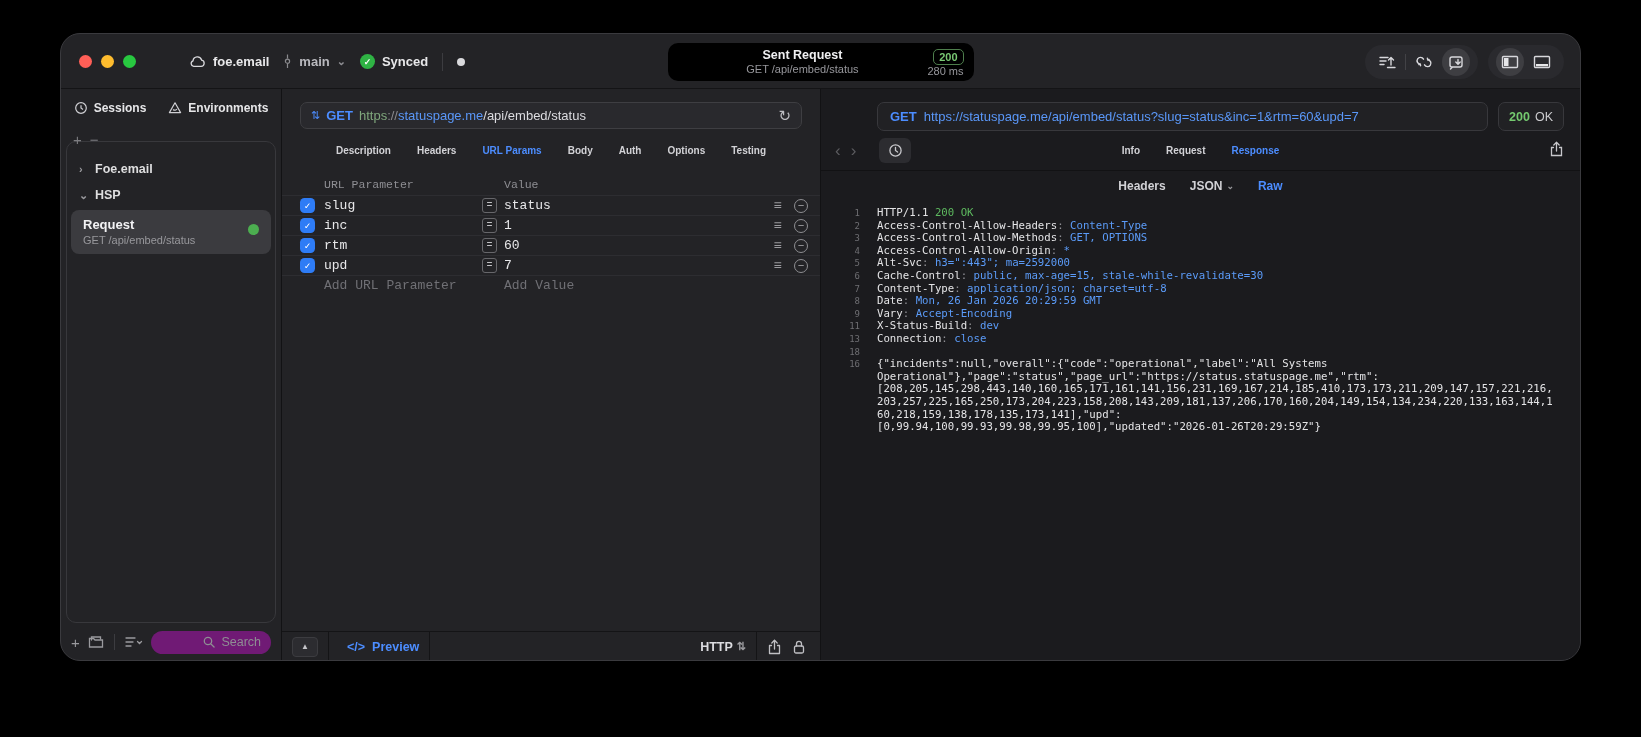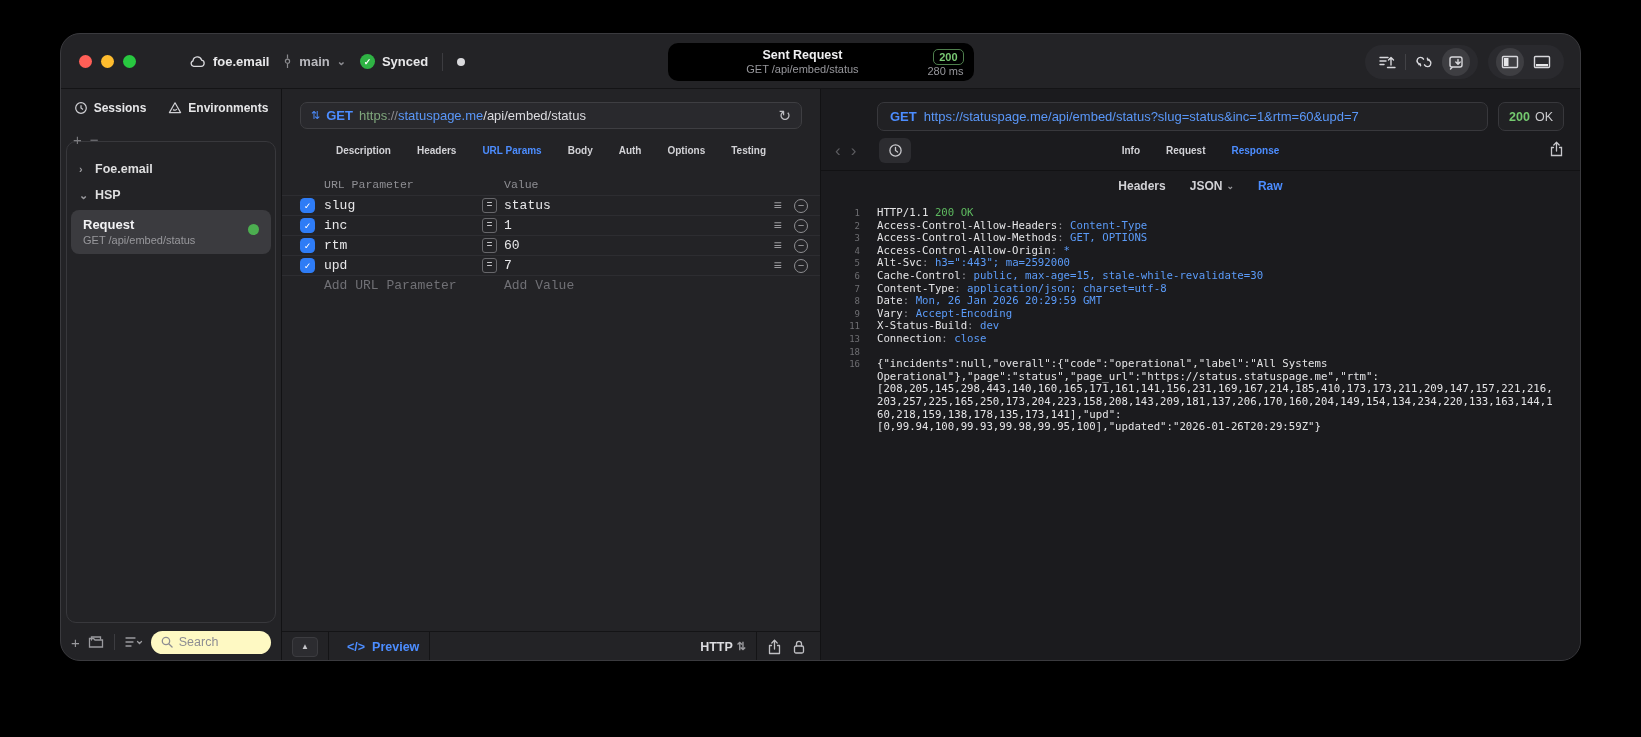--- a/index.html
+++ b/index.html
@@ -50,21 +50,21 @@
   .tree-box { position:absolute; left:5px; right:5px; top:52px; bottom:38px; border:1px solid #38383c; border-radius:10px; padding-top:14px; }
   .tree-item { display:flex; align-items:center; gap:8px; padding:6px 12px; color:#dededf; font-size:12.5px; font-weight:600; }
   .tree-chevron { color:#9a9a9e; font-size:11px; width:8px; }
   .req-card { margin:2px 4px; background:#3b3b3f; border-radius:8px; padding:7px 12px; position:relative; }
   .req-card .t { color:#f2f2f4; font-size:13px; font-weight:700; line-height:16px; }
   .req-card .s { color:#98989c; font-size:11px; line-height:14px; }
   .green-dot { position:absolute; right:12px; top:14px; width:11px; height:11px; border-radius:50%; background:#4cae50; }
   .sb-footer { position:absolute; left:0; right:0; bottom:0; height:38px; display:flex; align-items:center; padding:0 10px; gap:8px; }
   .sb-footer svg { stroke:#9a9a9e; fill:none; stroke-width:1.3; stroke-linecap:round; }
   .sb-fsep { width:1px; height:16px; background:#3c3c40; margin:0 2px; }
-  .search-pill { flex:1; height:23px; background:#fef9c3; border-radius:12px; display:flex; align-items:center; gap:6px; padding:0 10px; }
+  .search-pill { flex:1; height:23px; background:#701a75; border-radius:12px; display:flex; align-items:center; gap:6px; padding:0 10px;justify-content:flex-end; }
   .search-pill span { color:#8e8e93; font-size:12.5px; }
   .search-pill svg { stroke:#8e8e93; fill:none; stroke-width:1.4; }
   
   .urlbar { margin:13px 18px 0; height:27px; background:#29292d; border:1px solid #3e3e42; border-radius:7px;
     display:flex; align-items:center; padding:0 10px; gap:6px; font-size:13px; }
   .mcaret { color:#4c8dff; font-size:11px; }
   .method { color:#4c8dff; font-weight:700; }
   .u-scheme{color:#7fa77c}.u-sep{color:#8a8a8e}.u-host{color:#5a97f8}.u-path{color:#dcdce0}
   .urlbar .spacer{flex:1}
   .reload { color:#bcbcc0; font-size:15px; }

